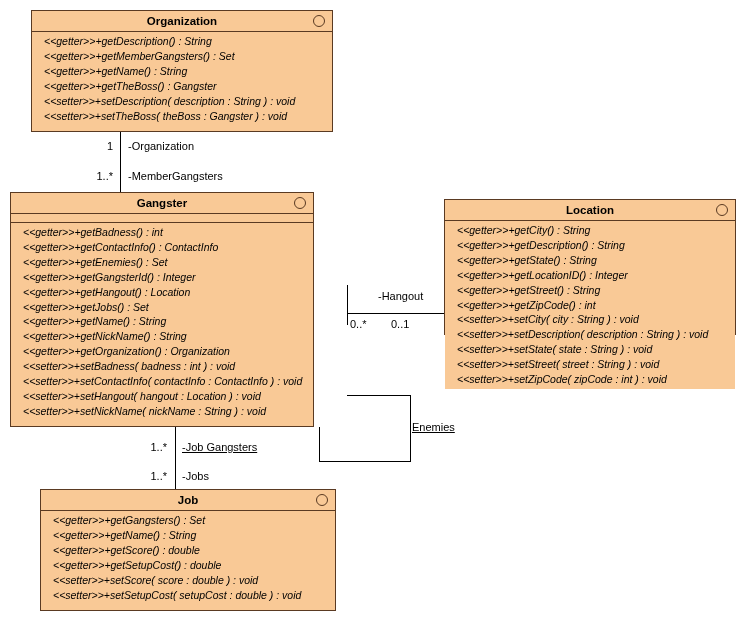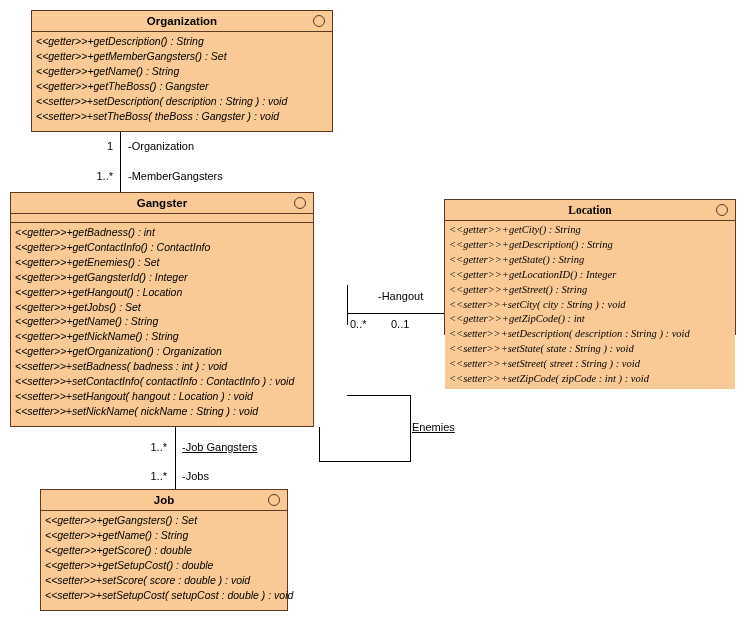--- a/index.html
+++ b/index.html
@@ -35,21 +35,21 @@
     height: 21px;
   }
   .uml-attrs {
     box-sizing: border-box;
     border-bottom: 1px solid #5a3a22;
     height: 9px;
     background: #f9c996;
   }
   .uml-members {
     box-sizing: border-box;
-    padding: 2px 0 2px 0;
+    padding: 2px 0 2px 8px;
     background: #f9c996;
   }
   .uml-member {
     font-style: italic;
     font-size: 10.5px;
     line-height: 14.9px;
     color: #000000;
     white-space: nowrap;
     padding-left: 4px;
   }
@@ -149,41 +149,41 @@
       <div class="uml-member">&lt;&lt;getter&gt;&gt;+getName() : String</div>
       <div class="uml-member">&lt;&lt;getter&gt;&gt;+getNickName() : String</div>
       <div class="uml-member">&lt;&lt;getter&gt;&gt;+getOrganization() : Organization</div>
       <div class="uml-member">&lt;&lt;setter&gt;&gt;+setBadness( badness : int ) : void</div>
       <div class="uml-member">&lt;&lt;setter&gt;&gt;+setContactInfo( contactInfo : ContactInfo ) : void</div>
       <div class="uml-member">&lt;&lt;setter&gt;&gt;+setHangout( hangout : Location ) : void</div>
       <div class="uml-member">&lt;&lt;setter&gt;&gt;+setNickName( nickName : String ) : void</div>
     </div>
 </div>
 
-<div class="uml-class" style="left:444px; top:199px; width:292px; height:136px;font-family:Liberation Serif, serif;">
+<div class="uml-class" style="left:444px; top:199px; width:292px; height:136px;">
   <div class="uml-header">
     <span>Location</span>
     <span class="circle-icon"></span>
   </div>
   <div class="uml-members">
       <div class="uml-member">&lt;&lt;getter&gt;&gt;+getCity() : String</div>
       <div class="uml-member">&lt;&lt;getter&gt;&gt;+getDescription() : String</div>
       <div class="uml-member">&lt;&lt;getter&gt;&gt;+getState() : String</div>
       <div class="uml-member">&lt;&lt;getter&gt;&gt;+getLocationID() : Integer</div>
       <div class="uml-member">&lt;&lt;getter&gt;&gt;+getStreet() : String</div>
+      <div class="uml-member">&lt;&lt;getter&gt;&gt;+getZipCode() : int</div>
       <div class="uml-member">&lt;&lt;setter&gt;&gt;+setCity( city : String ) : void</div>
-      <div class="uml-member">&lt;&lt;getter&gt;&gt;+getZipCode() : int</div>
       <div class="uml-member">&lt;&lt;setter&gt;&gt;+setDescription( description : String ) : void</div>
       <div class="uml-member">&lt;&lt;setter&gt;&gt;+setState( state : String ) : void</div>
       <div class="uml-member">&lt;&lt;setter&gt;&gt;+setStreet( street : String ) : void</div>
       <div class="uml-member">&lt;&lt;setter&gt;&gt;+setZipCode( zipCode : int ) : void</div>
     </div>
 </div>
 
-<div class="uml-class" style="left:40px; top:489px; width:248px; height:122px;">
+<div class="uml-class" style="left:40px; top:489px; width:296px; height:122px;">
   <div class="uml-header">
     <span>Job</span>
     <span class="circle-icon"></span>
   </div>
   <div class="uml-members">
       <div class="uml-member">&lt;&lt;getter&gt;&gt;+getGangsters() : Set</div>
       <div class="uml-member">&lt;&lt;getter&gt;&gt;+getName() : String</div>
       <div class="uml-member">&lt;&lt;getter&gt;&gt;+getScore() : double</div>
       <div class="uml-member">&lt;&lt;getter&gt;&gt;+getSetupCost() : double</div>
       <div class="uml-member">&lt;&lt;setter&gt;&gt;+setScore( score : double ) : void</div>

